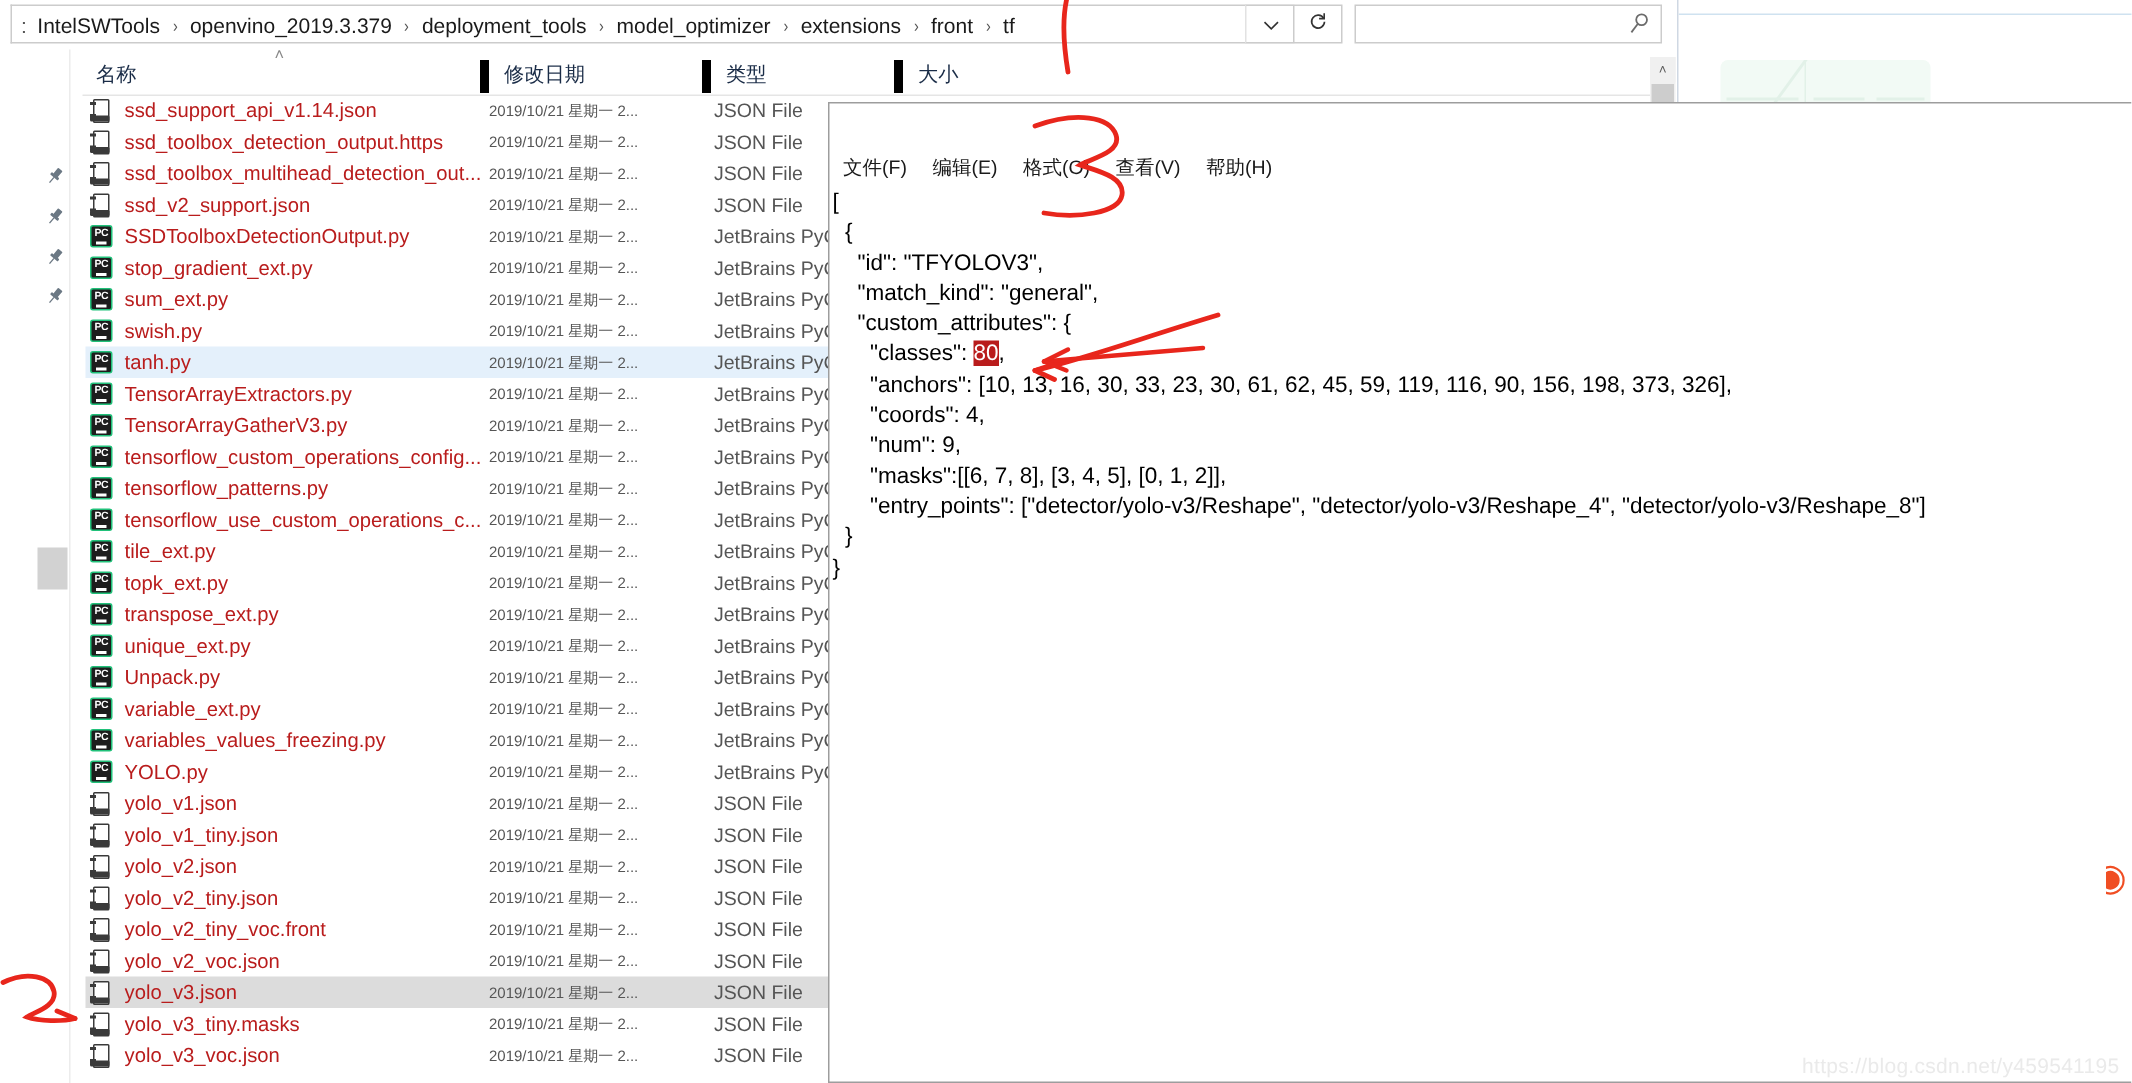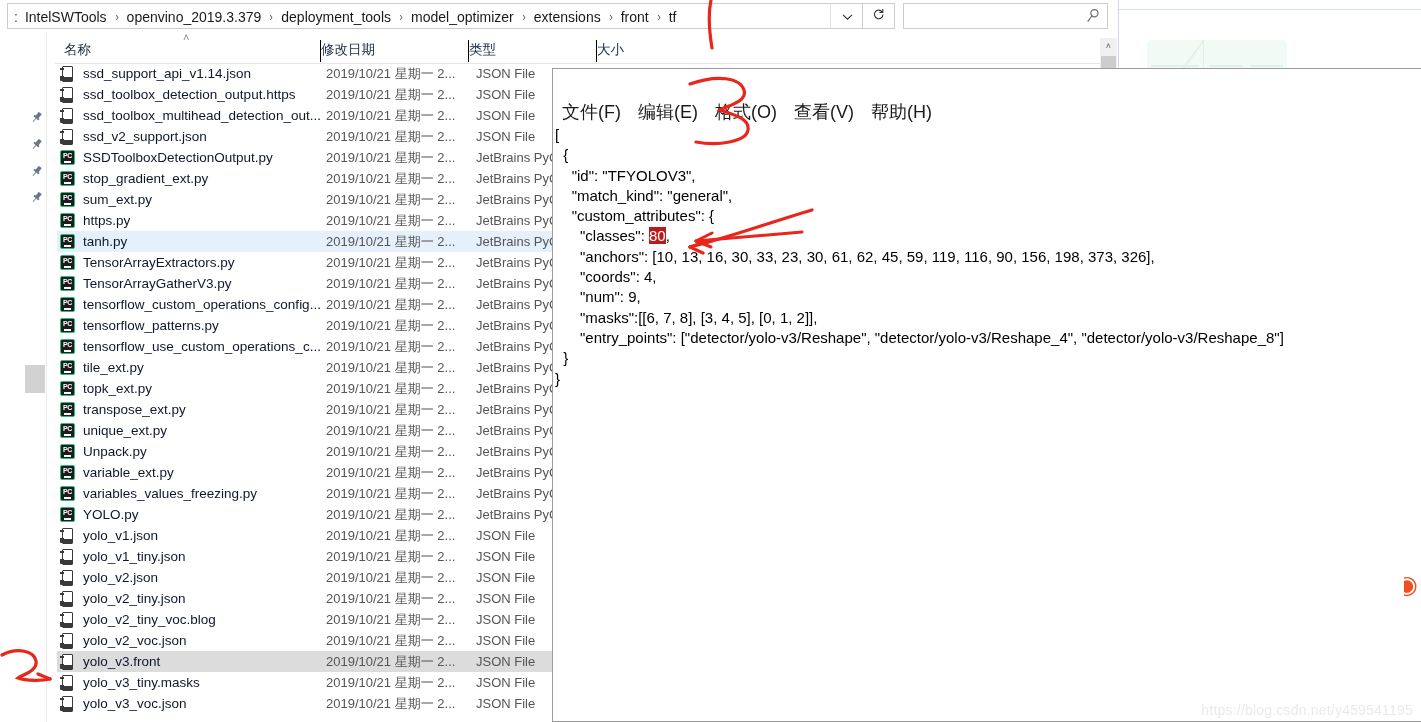--- a/index.html
+++ b/index.html
@@ -100,23 +100,24 @@
     width: 1060px; height: 23px;
     border-bottom: 1px solid #e5e5e5;
     text-decoration: underline;
   }
   .colhead {
     position: absolute;
     top: 0;
     height: 22px;
     font-size: 13.5px;
     color: #1a2c47;
+    padding-left: 10px;
     box-sizing: border-box;
     line-height: 20px;
-    border-left: 1px solid #000000;
+    border-left: 6px solid #000000;
   }
   .colhead.first { border-left: none; padding-left: 9px; }
   #ch-name { left: 0;   width: 258px; }
   #ch-date { left: 265px; width: 145px; }
   #ch-type { left: 413px; width: 105px; }
   #ch-size { left: 525px; width: 80px; margin-left: 16px; }
   #sort-caret {
     position: absolute;
     left: 183px; top: 32px;
     width: 12px; height: 10px;
@@ -142,27 +143,27 @@
   .frow.selected { background: #e4f0fb; }
   .frow.contextsel { background: #dcdcdc; }
   .fico {
     width: 23px; min-width: 23px;
     display: flex; align-items: center; justify-content: flex-start;
     padding-left: 3px;
   }
   .fname {
     width: 243px; min-width: 243px;
     font-size: 13.5px;
-    color: #0f172a;
+    color: #b91c1c;
     overflow: hidden;
     text-overflow: ellipsis;
   }
   .fdate {
     width: 150px; min-width: 150px;
-    font-size: 13px;
+    font-size: 10px;
     color: #555;
   }
   .ftype {
     width: 140px; min-width: 140px;
     font-size: 13px;
     color: #555;
     overflow: hidden;
   }
   .fsize {
     width: 90px;
@@ -372,21 +373,21 @@
   #np-menubar {
     position: absolute;
     left: 0; top: 32px;
     width: 100%; height: 22px;
     display: flex;
     align-items: center;
     padding-left: 9px;
     box-sizing: border-box;
   }
   .np-menu {
-    font-size: 18px;
+    font-size: 13px;
     color: #1a1a1a;
     margin-right: 17px;
     cursor: default;
   }
   #np-textarea {
     position: absolute;
     left: 1px; top: 54px;
     right: 0; bottom: 0;
     padding: 2px 0 0 1px;
     font-family: "Liberation Sans", sans-serif;
@@ -624,21 +625,21 @@
         <span class="ftype">JetBrains PyCh</span>
         <span class="fsize"></span>
       </div>
       <div class="frow">
         <span class="fico">
           <span class="icon-py">
             <span class="pc">PC</span>
             <span class="underline"></span>
           </span>
         </span>
-        <span class="fname">https.py</span>
+        <span class="fname">swish.py</span>
         <span class="fdate">2019/10/21 星期一 2...</span>
         <span class="ftype">JetBrains PyCh</span>
         <span class="fsize"></span>
       </div>
       <div class="frow selected">
         <span class="fico">
           <span class="icon-py">
             <span class="pc">PC</span>
             <span class="underline"></span>
           </span>
@@ -862,21 +863,21 @@
       </div>
       <div class="frow">
         <span class="fico">
           <span class="icon-json">
             <span class="pg"></span>
             <span class="tip"></span>
             <span class="tip2"></span>
             <span class="base"></span>
           </span>
         </span>
-        <span class="fname">yolo_v2_tiny_voc.blog</span>
+        <span class="fname">yolo_v2_tiny_voc.front</span>
         <span class="fdate">2019/10/21 星期一 2...</span>
         <span class="ftype">JSON File</span>
         <span class="fsize"></span>
       </div>
       <div class="frow">
         <span class="fico">
           <span class="icon-json">
             <span class="pg"></span>
             <span class="tip"></span>
             <span class="tip2"></span>
@@ -890,21 +891,21 @@
       </div>
       <div class="frow contextsel">
         <span class="fico">
           <span class="icon-json">
             <span class="pg"></span>
             <span class="tip"></span>
             <span class="tip2"></span>
             <span class="base"></span>
           </span>
         </span>
-        <span class="fname">yolo_v3.front</span>
+        <span class="fname">yolo_v3.json</span>
         <span class="fdate">2019/10/21 星期一 2...</span>
         <span class="ftype">JSON File</span>
         <span class="fsize"></span>
       </div>
       <div class="frow">
         <span class="fico">
           <span class="icon-json">
             <span class="pg"></span>
             <span class="tip"></span>
             <span class="tip2"></span>

